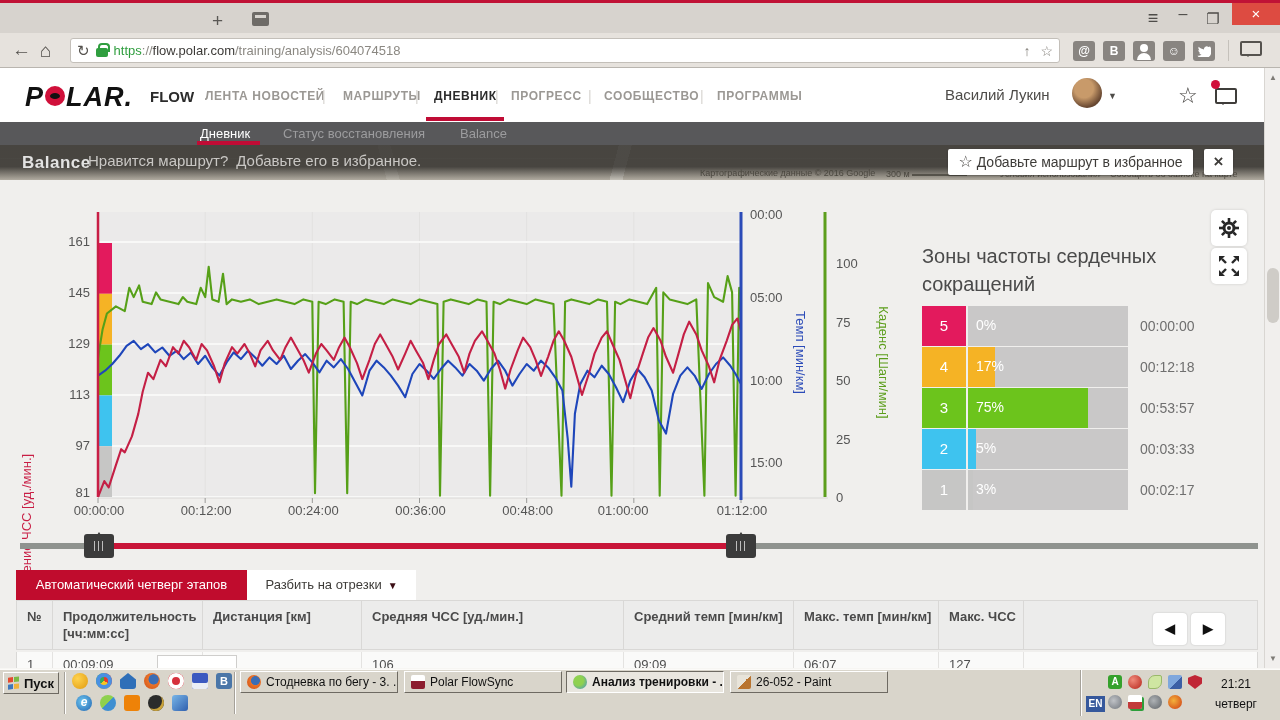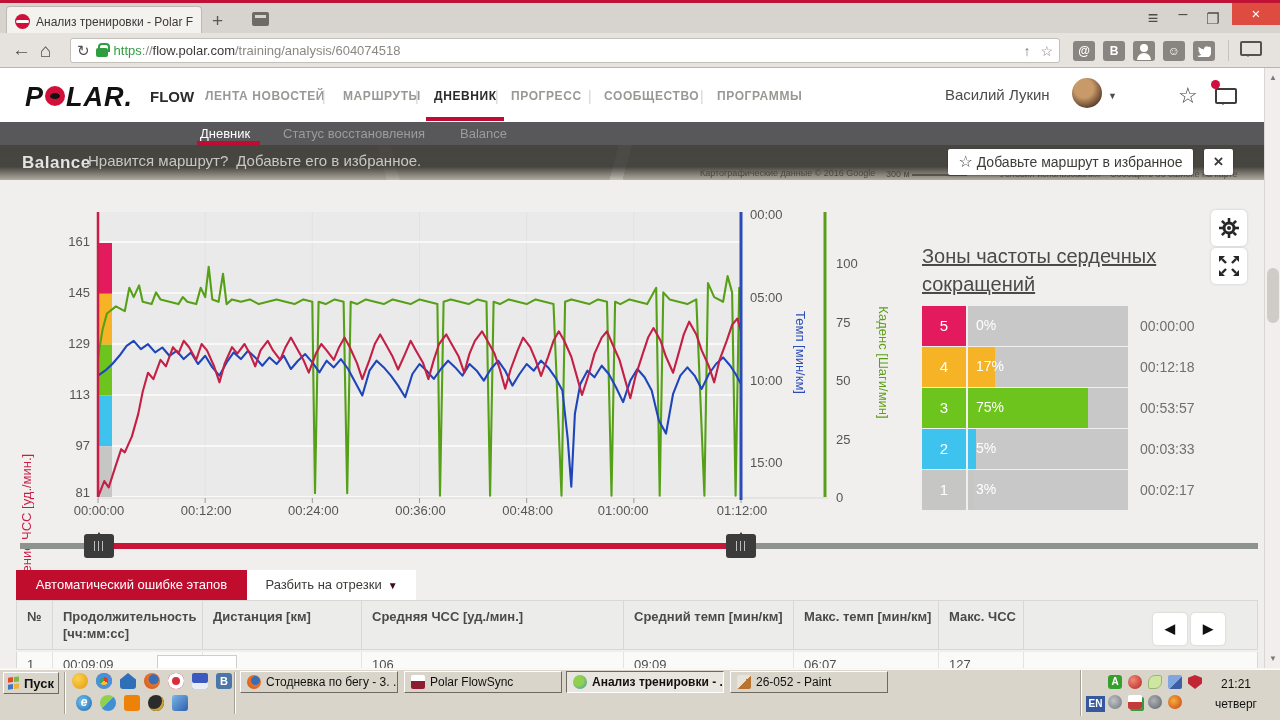--- a/index.html
+++ b/index.html
@@ -91,21 +91,21 @@
   
   #chart-wrap { left:0; top:180px; width:1280px; height:488px; }
   #chart-svg { position:absolute; left:0; top:25px; }
   .ticklbl { position:absolute; font-size:13px; color:#555; }
   .hrlbl { width:34px; text-align:right; }
   #axis-hr-label { left:14px; top:340px; transform:rotate(-90deg); transform-origin:center; width:200px; margin-left:-88px; text-align:center; font-size:13px; color:#c81e45; }
   #axis-pace-label { left:700px; top:165px; transform:rotate(90deg); transform-origin:center; width:200px; text-align:center; font-size:13px; color:#2b4bb8; }
   #axis-cad-label { left:778px; top:175px; transform:rotate(90deg); transform-origin:center; width:210px; text-align:center; font-size:13px; color:#5c9e1c; }
 
   
-  #panel-title { left:922px; top:62px; width:260px; font-size:20px; color:#4a4a4a; line-height:1.4;text-decoration:underline; }
+  #panel-title { left:922px; top:62px; width:260px; font-size:20px; color:#4a4a4a; line-height:1.4; }
   .panelbtn { left:1211px; width:36px; height:36px; background:#fff; border-radius:5px; box-shadow:0 0 3px rgba(0,0,0,.15); display:flex; align-items:center; justify-content:center; }
   #zones-list { left:922px; top:126px; width:276px; }
   .zrow { display:flex; align-items:center; height:40px; margin-bottom:1px; }
   .znum { width:44px; height:40px; color:#fff; font-size:15px; text-align:center; line-height:40px; flex:none; }
   .ztrack { width:160px; height:40px; background:#c9c8c8; position:relative; margin-left:2px; flex:none; }
   .zfill { position:absolute; left:0; top:0; bottom:0; }
   .zpct { position:absolute; left:8px; top:11px; color:#fff; font-size:14px; }
   .ztime { margin-left:12px; font-size:14px; color:#6f6f6f; }
 
   
@@ -146,24 +146,20 @@
   #enbox { left:1086px; top:696px; width:19px; height:16px; background:#36589c; color:#fff; font-size:10px; font-weight:bold; text-align:center; line-height:16px; }
   .tri { position:absolute; width:14px; height:14px; border-radius:3px; }
   #clock { left:1205px; top:674px; width:62px; text-align:center; font-size:12px; color:#111; line-height:1.7; }
 </style>
 </head>
 <body>
 
 <div id="screen">
 
   <div class="abs" id="titlebar">
-    <div class="abs" id="tab-active">
-      <span class="favicon"></span>
-      <span id="tab-title">Анализ тренировки - Polar F</span>
-    </div>
     <span class="abs tabbtn" id="newtab">+</span>
     <span class="abs" id="tabstack"></span>
     <span class="abs winbtn" id="btn-menu">≡</span>
     <span class="abs winbtn" id="btn-min">–</span>
     <span class="abs winbtn" id="btn-restore">❐</span>
     <div class="abs" id="btn-close">×</div>
   </div>
 
   <div class="abs" id="toolbar"></div>
   <span class="abs navicon" id="btn-back">←</span>
@@ -380,21 +376,21 @@
       <span class="grip" style="left:10px"></span>
         <span class="grip" style="left:14px"></span>
         <span class="grip" style="left:18px"></span>
     </div>
     <div class="abs shandle" style="left:726px">
       <span class="grip" style="left:10px"></span>
         <span class="grip" style="left:14px"></span>
         <span class="grip" style="left:18px"></span>
     </div>
 
-    <div class="abs" id="tab-red">Автоматический ошибке этапов</div>
+    <div class="abs" id="tab-red">Автоматический четверг этапов</div>
     <div class="abs" id="tab-white"><span>Разбить на отрезки</span><span class="dd">▼</span></div>
 
     <div class="abs" id="table-hdr">
       <div class="hcell" style="width:36px">№</div>
       <div class="hcell" style="width:150px">Продолжительность [чч:мм:сс]</div>
       <div class="hcell" style="width:159px">Дистанция [км]</div>
       <div class="hcell" style="width:262px">Средняя ЧСС [уд./мин.]</div>
       <div class="hcell" style="width:170px">Средний темп [мин/км]</div>
       <div class="hcell" style="width:145px">Макс. темп [мин/км]</div>
       <div class="hcell" style="width:85px">Макс. ЧСС</div>

